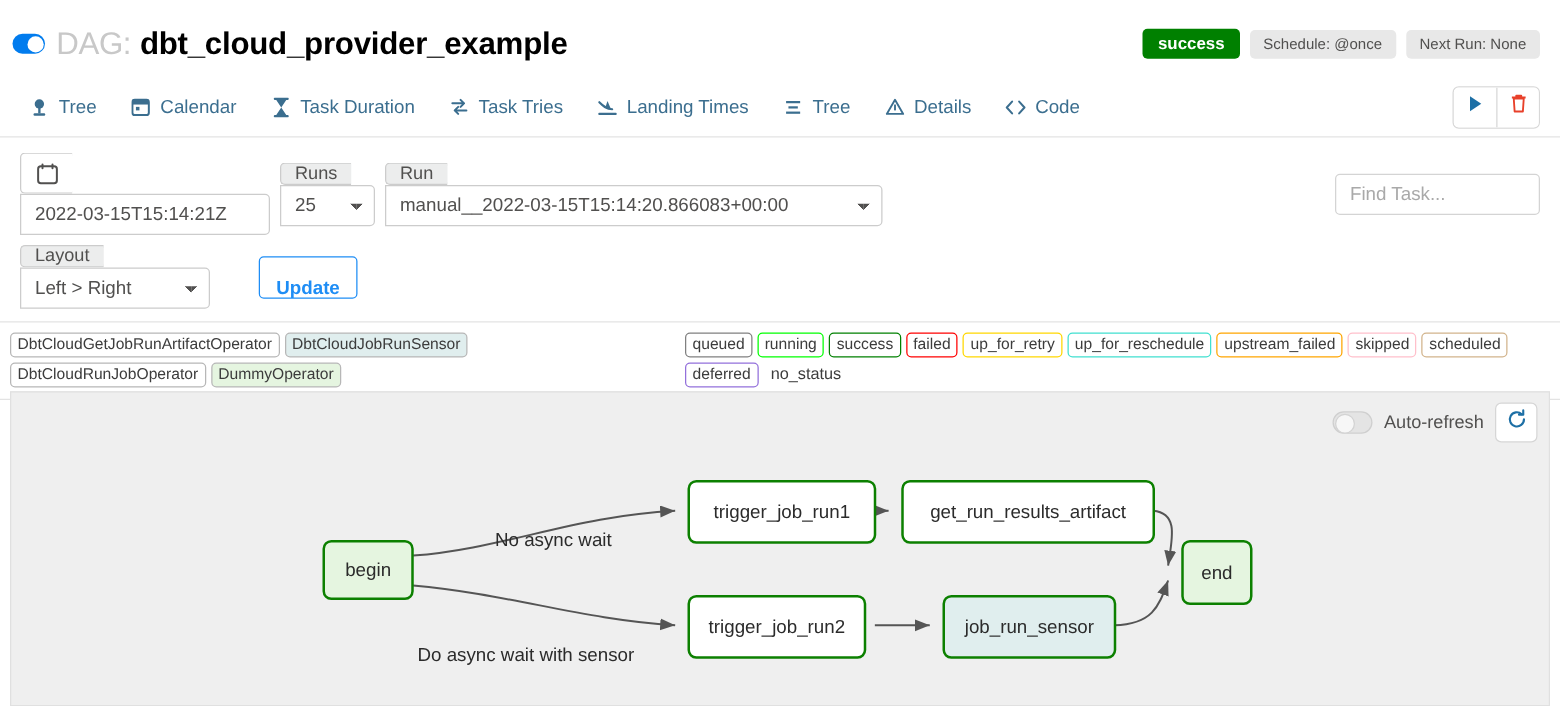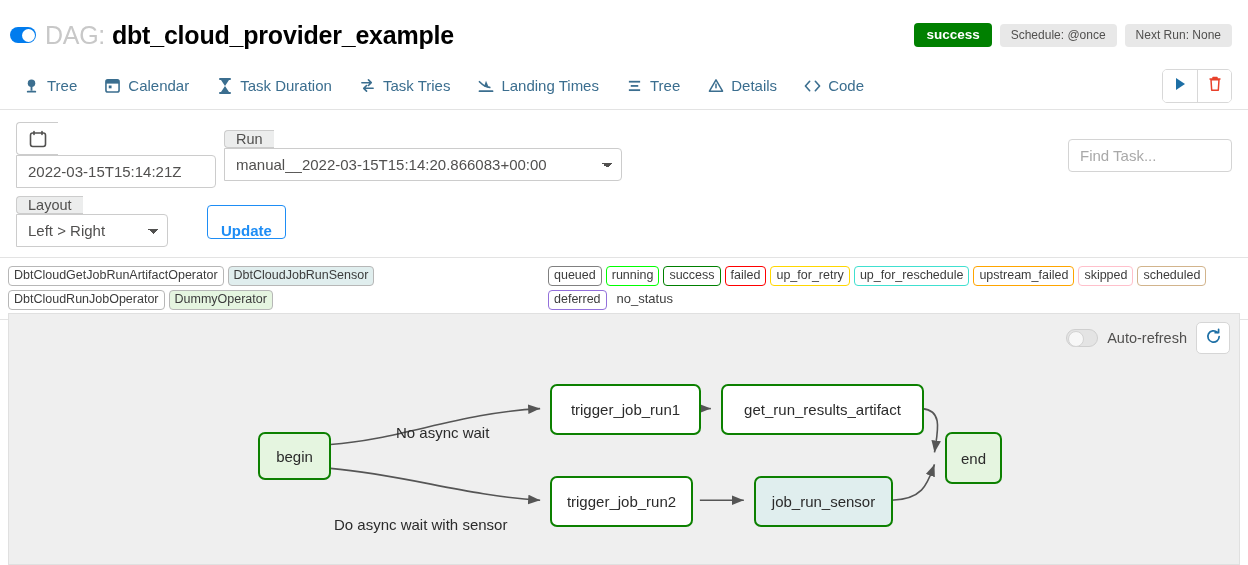--- a/index.html
+++ b/index.html
@@ -322,20 +322,26 @@
         <svg width="18" height="18" viewBox="0 0 18 18">
             <rect x="1.5" y="3" width="15" height="13.5" rx="2.2" fill="none" stroke="#51504f" stroke-width="1.6"></rect>
             <path d="M5 1.5v3M13 1.5v3" stroke="#51504f" stroke-width="1.6" stroke-linecap="round"></path>
           </svg>
       </div>
       <div class="fld r" style="width:200px">
         <span>2022-03-15T15:14:21Z</span>
       </div>
     </div>
 
+    <div class="grp" style="margin-left:8px">
+      <div class="addon left">Runs</div>
+      <select class="sel" style="width:76px">
+        <option>25</option>
+      </select>
+    </div>
 
     <div class="grp" style="margin-left:8px">
       <div class="addon left">Run</div>
       <select class="sel" style="width:398px">
         <option>manual__2022-03-15T15:14:20.866083+00:00</option>
       </select>
     </div>
 
     <input class="find-task" type="text" placeholder="Find Task..." style="">
   </div>

